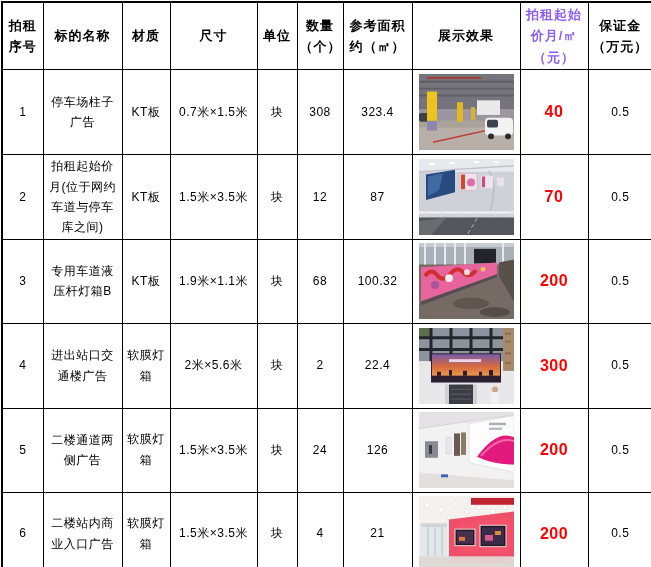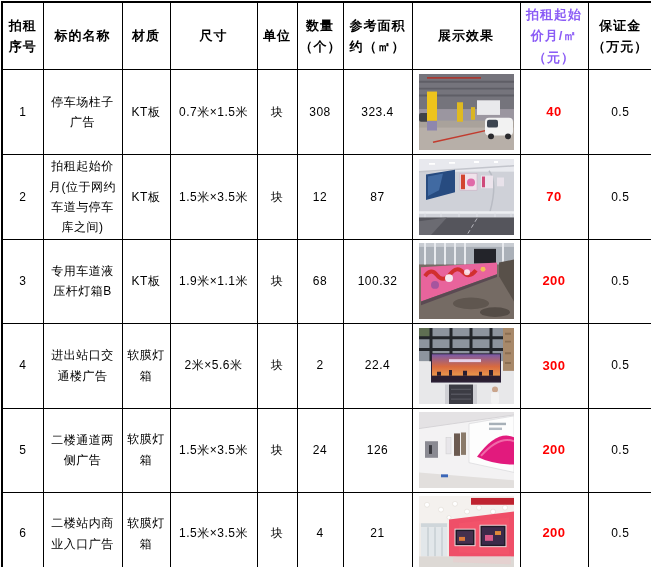--- a/index.html
+++ b/index.html
@@ -4,21 +4,21 @@
 <title>table-screenshot</title>
 <style>
   html,body{margin:0;padding:0;background:#ffffff;}
   body{width:651px;height:567px;font-family:"Liberation Sans","DejaVu Sans",sans-serif;color:#000;}
   table.rent{border-collapse:collapse;table-layout:fixed;width:649px;height:565px;margin:1px 0 0 1px;border:2px solid #000;}
   table.rent th, table.rent td{border:1px solid #000;text-align:center;vertical-align:middle;padding:1px 2px;overflow:hidden;}
   th{font-size:13px;font-weight:bold;letter-spacing:1px;line-height:1.65;}
   th.price-h{color:#8b5cf6;}
   td{font-size:12px;line-height:1.75;letter-spacing:0.5px;}
   td.name{line-height:1.7;}
-  td.price{color:#ff0000;font-weight:bold;font-size:13px;}
+  td.price{color:#ff0000;font-weight:bold;font-size:16px;}
   td.photo-cell{padding:3px;}
   .photo{width:95px;height:76px;margin:0 auto;display:block;}
   .photo svg{display:block;width:100%;height:100%;}
 </style>
 </head>
 <body>
 
 <table class="rent">
   <colgroup>
     <col style="width:41px">

